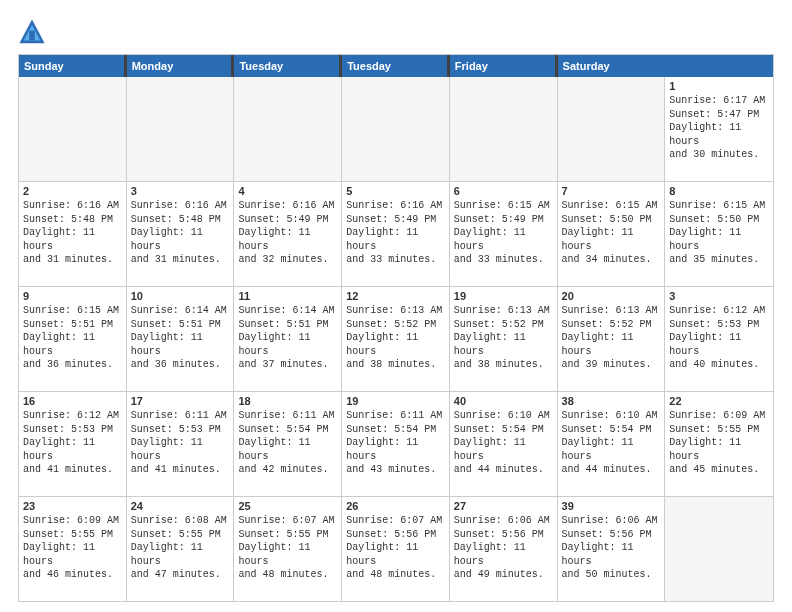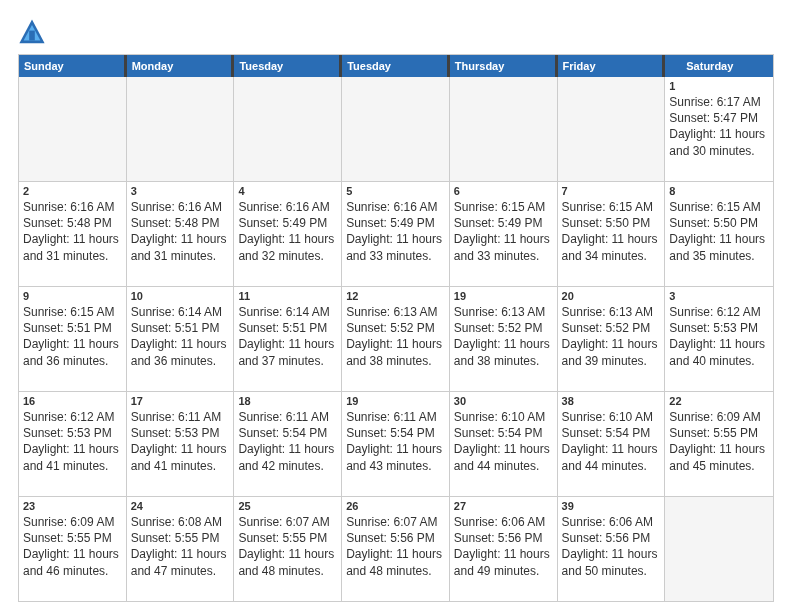--- a/index.html
+++ b/index.html
@@ -72,21 +72,21 @@
       background: #2a6db5;
     }
     .cal-header-cell {
       color: #fff;
       font-size: 11px;
       font-weight: bold;
       padding: 5px 5px;
       text-align: left;
       border-right: 3px solid #404040;
     }
-    .cal-header-cell:last-child { border-right: none; margin-left: 16px; }
+    .cal-header-cell:last-child { border-right: none; }
     .cal-body {
       display: flex;
       flex-direction: column;
       flex: 1;
     }
     .cal-row {
       display: grid;
       grid-template-columns: repeat(7, 1fr);
       flex: 1;
       border-top: 1px solid #ccc;
@@ -103,23 +103,24 @@
     }
     .cal-cell:last-child { border-right: none; }
     .cal-cell.empty { background: #f5f5f5; }
     .day-num {
       font-size: 11px;
       font-weight: bold;
       margin-bottom: 2px;
       display: block;
     }
     .cell-text {
-      font-size: 12px;
+      font-size: 10px;
       line-height: 1.35;
       color: #333;
+      font-family: Liberation Mono, monospace;
     }
   </style>
 </head>
 <body>
 
 <div class="page">
   <div class="header">
     <div class="logo">
 
       <svg class="logo-icon" viewBox="0 0 40 40">
@@ -137,21 +138,20 @@
       <div class="location"></div>
     </div>
   </div>
 
   <div class="calendar">
     <div class="cal-header">
     <div class="cal-header-cell">Sunday</div>
         <div class="cal-header-cell">Monday</div>
         <div class="cal-header-cell">Tuesday</div>
         <div class="cal-header-cell">Tuesday</div>
-        <div class="cal-header-cell">Thursday</div>
         <div class="cal-header-cell">Friday</div>
         <div class="cal-header-cell">Saturday</div>
       </div>
     <div class="cal-body">
     <div class="cal-row">
           <div class="cal-cell empty"></div>
           <div class="cal-cell empty"></div>
           <div class="cal-cell empty"></div>
           <div class="cal-cell empty"></div>
           <div class="cal-cell empty"></div>
@@ -289,21 +289,21 @@
 and 42 minutes.</div>
           </div>
           <div class="cal-cell">
             <span class="day-num">19</span>
             <div class="cell-text" style="white-space: pre-line;">Sunrise: 6:11 AM
 Sunset: 5:54 PM
 Daylight: 11 hours
 and 43 minutes.</div>
           </div>
           <div class="cal-cell">
-            <span class="day-num">30</span>
+            <span class="day-num">40</span>
             <div class="cell-text" style="white-space: pre-line;">Sunrise: 6:10 AM
 Sunset: 5:54 PM
 Daylight: 11 hours
 and 44 minutes.</div>
           </div>
           <div class="cal-cell">
             <span class="day-num">38</span>
             <div class="cell-text" style="white-space: pre-line;">Sunrise: 6:10 AM
 Sunset: 5:54 PM
 Daylight: 11 hours

